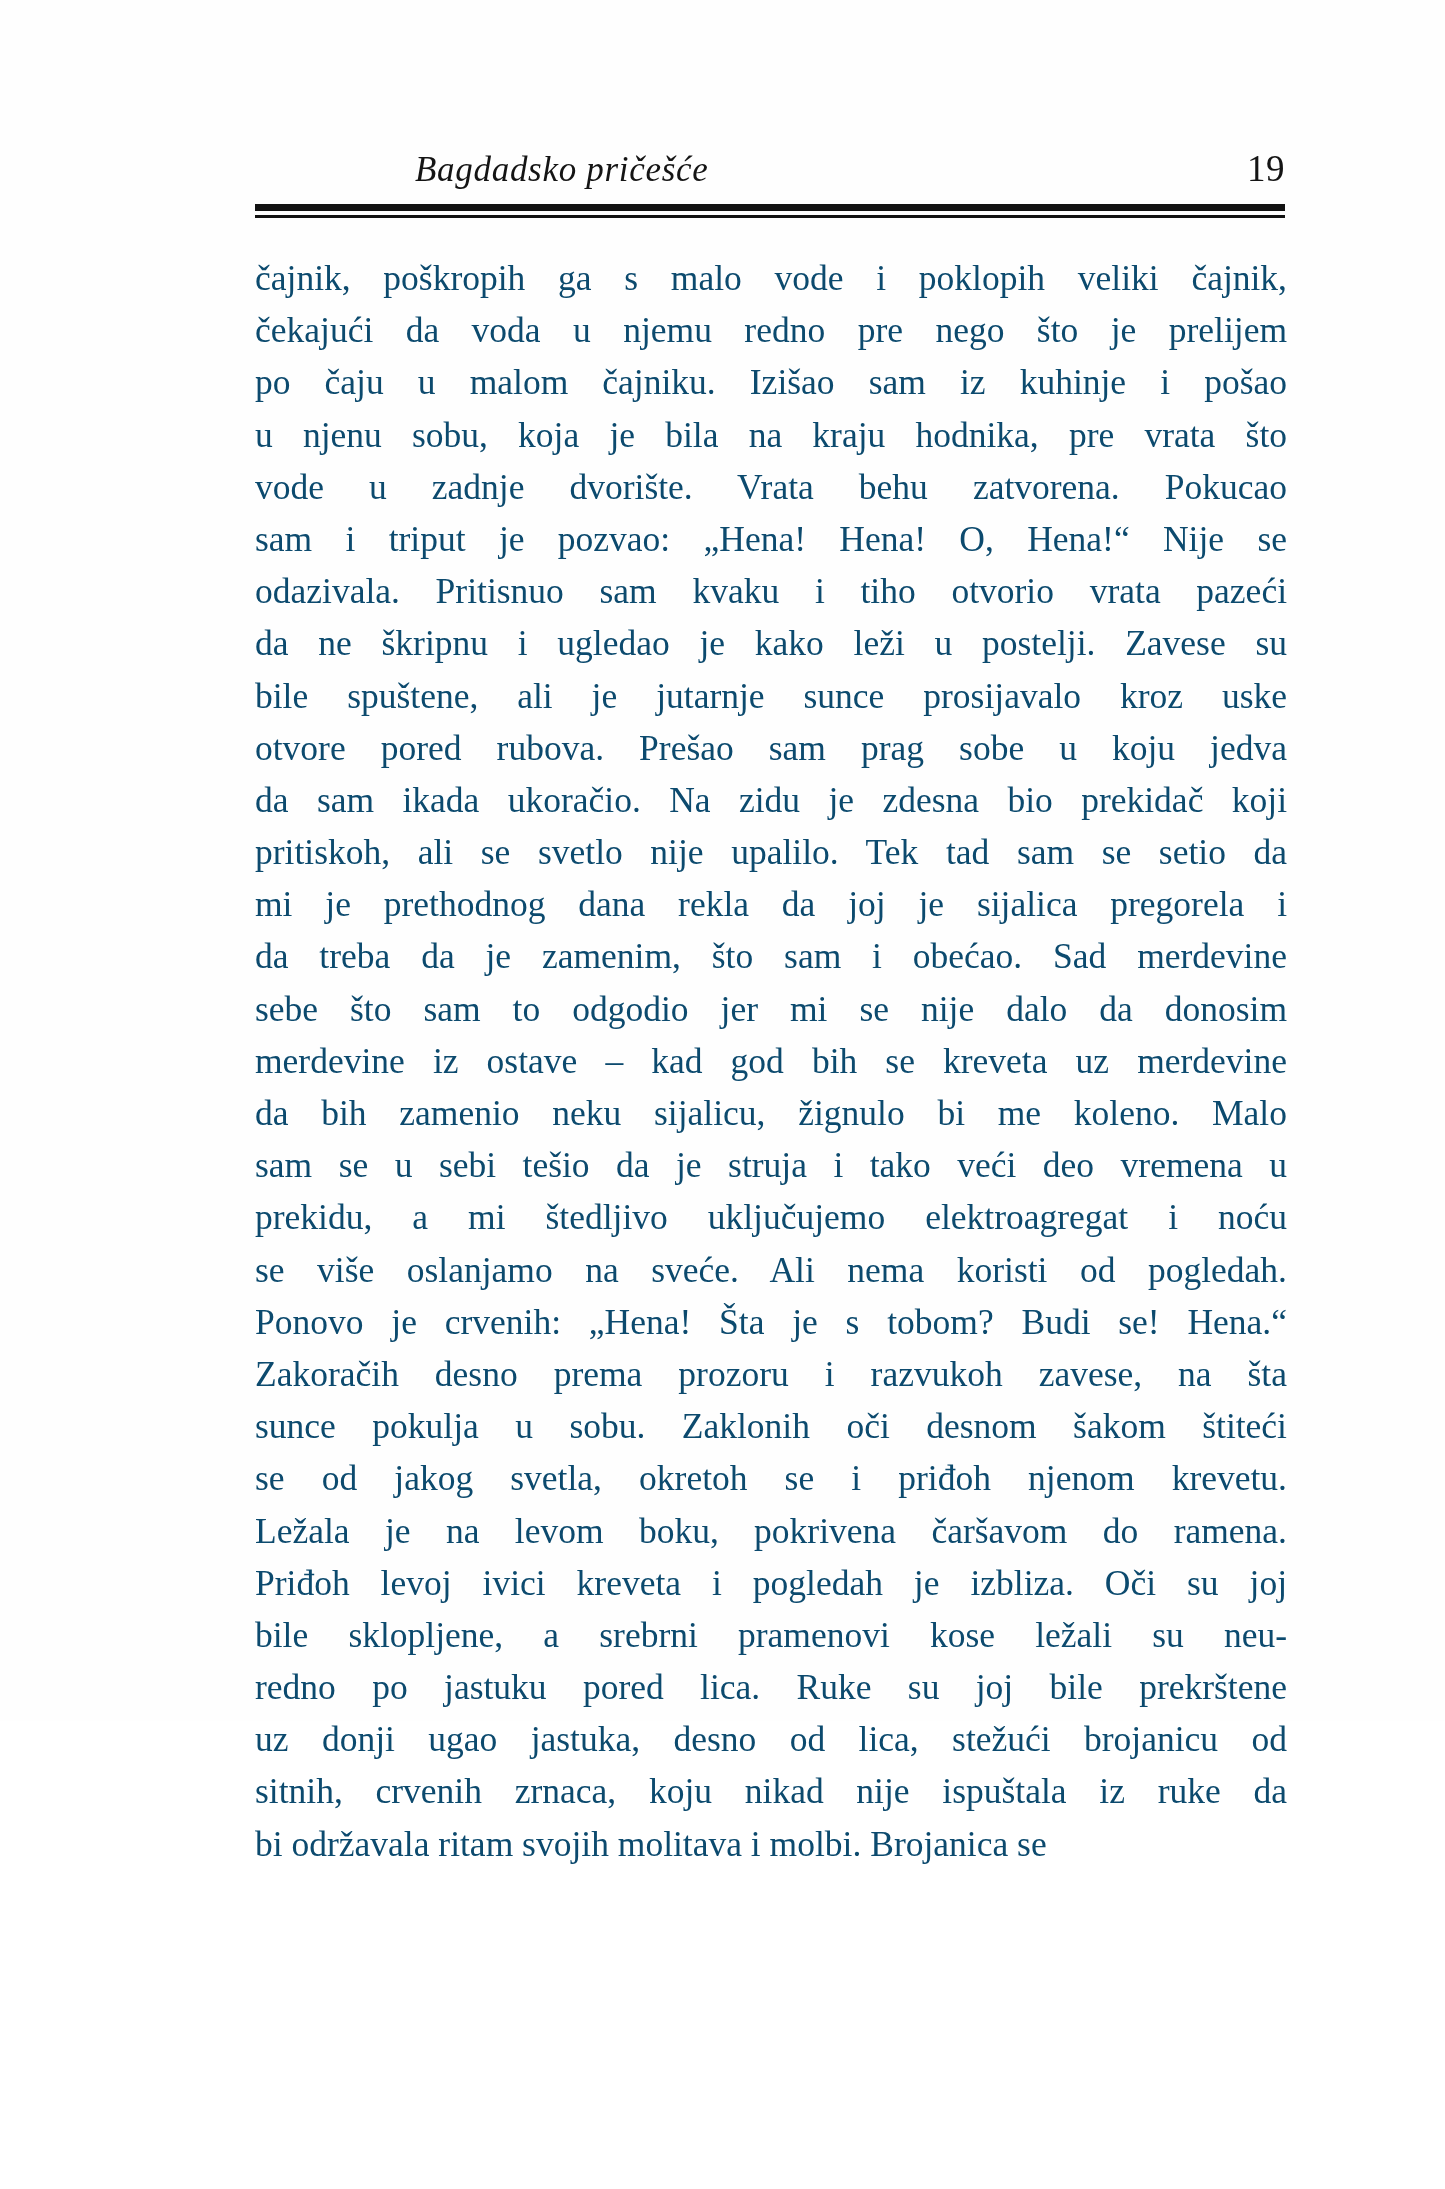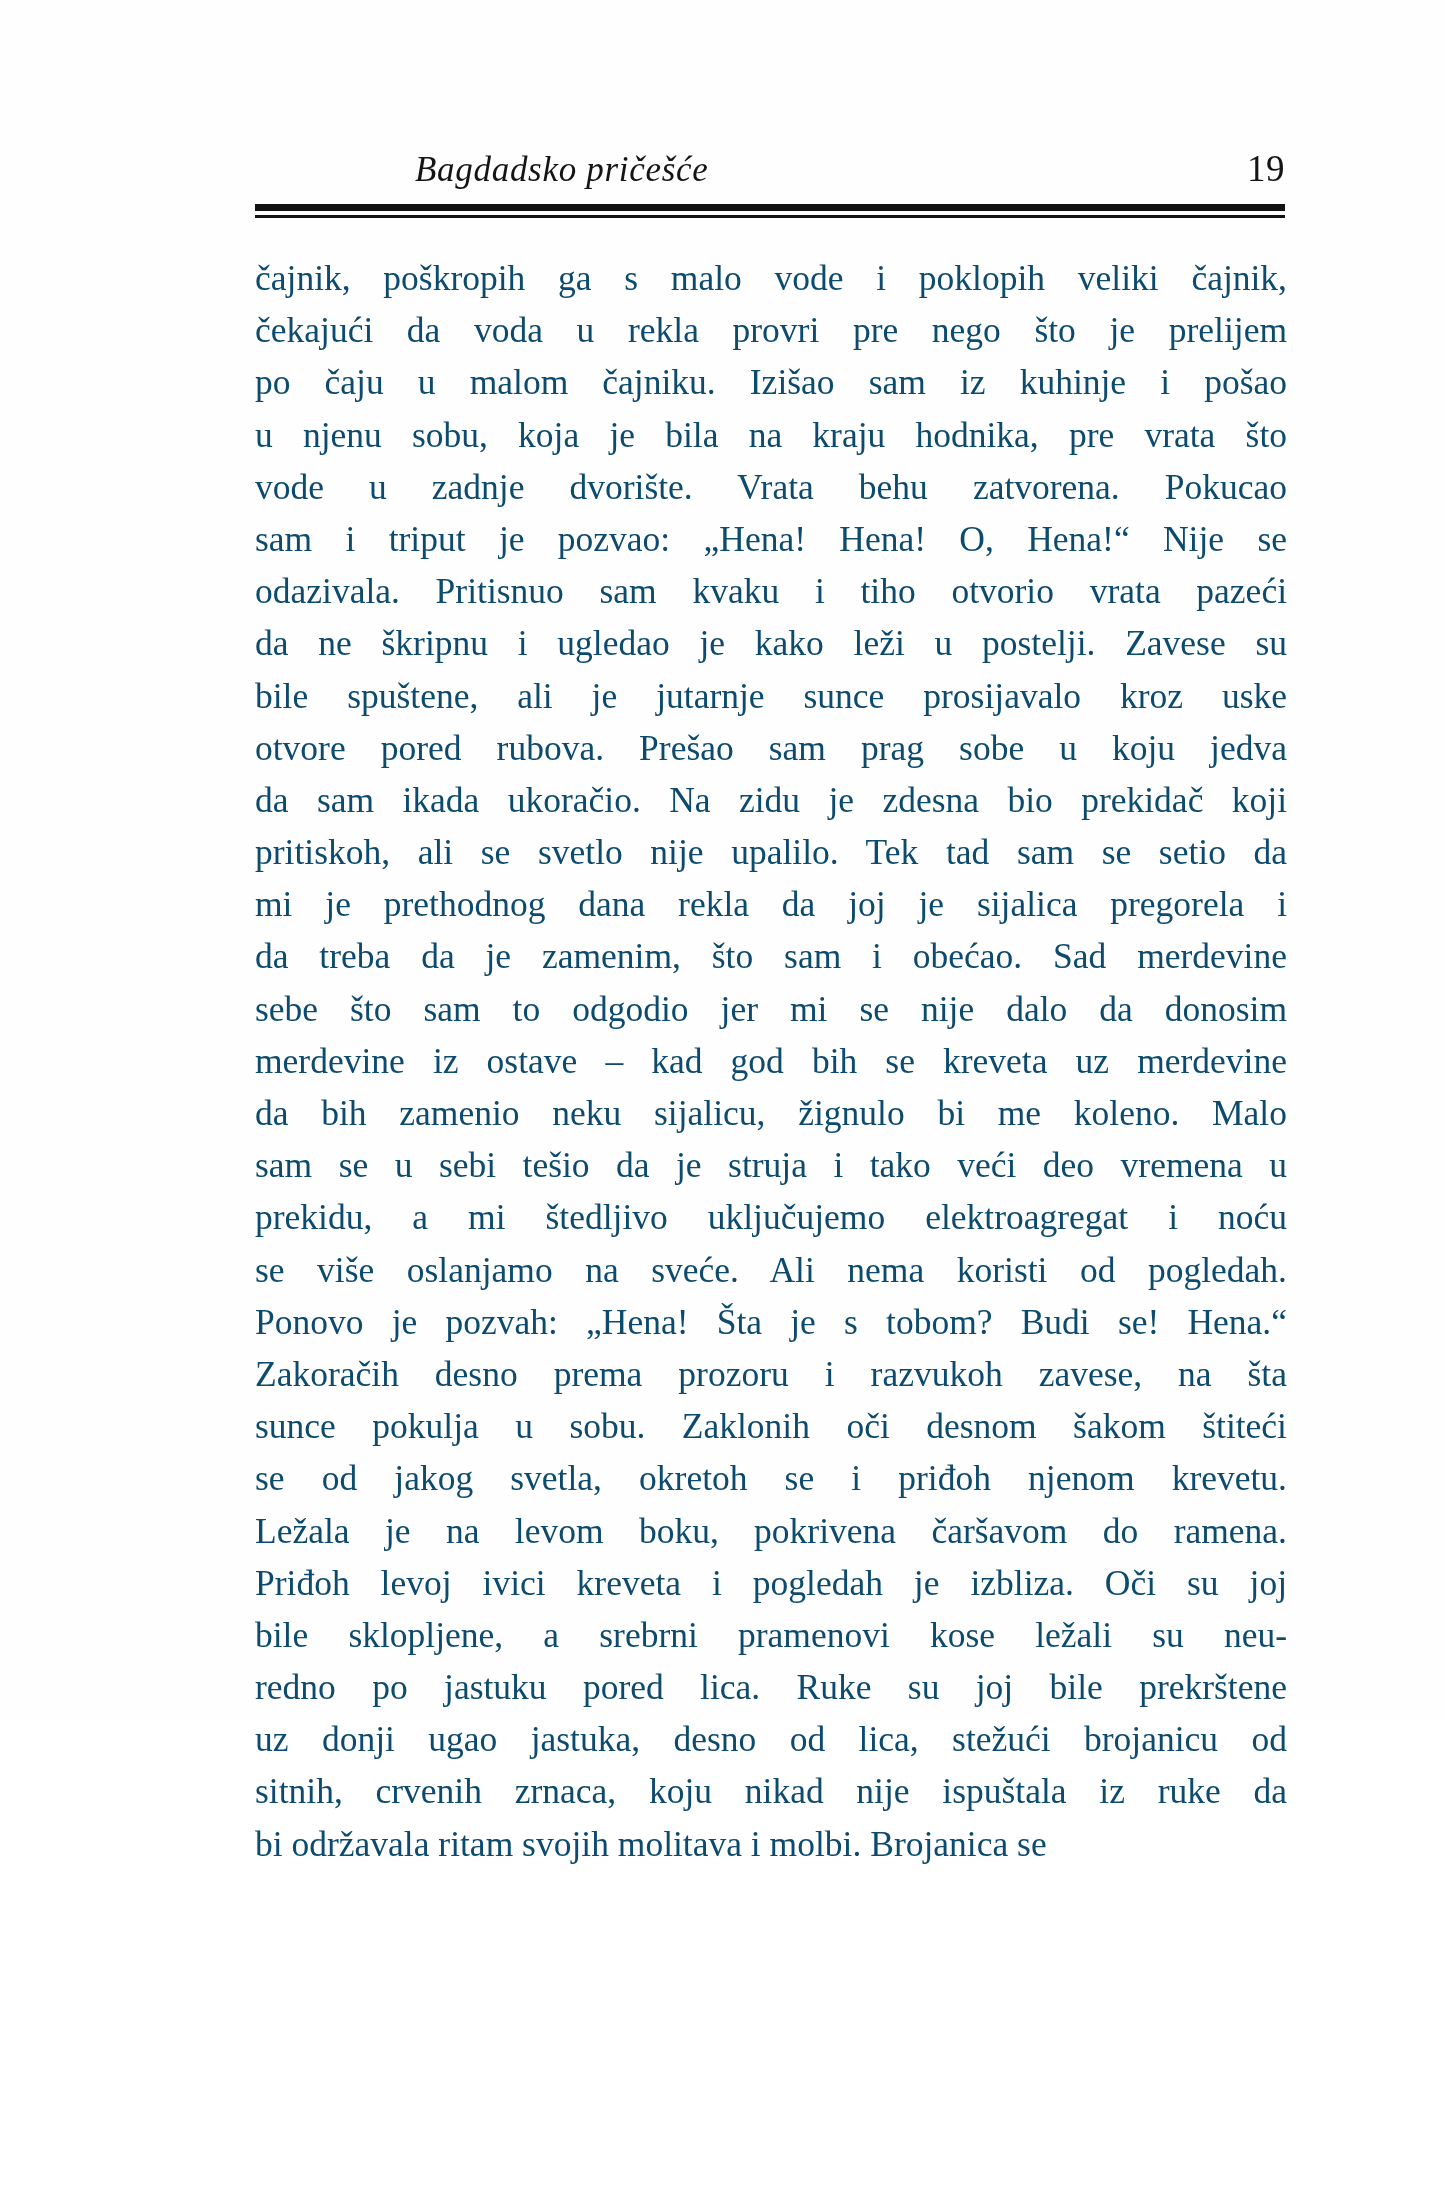--- a/index.html
+++ b/index.html
@@ -113,40 +113,40 @@
     <div class="folio">19</div>
   </div>
 
   <div class="rule-zone">
     <div class="rule-thick"></div>
     <div class="rule-thin"></div>
   </div>
 
   <div class="body-block">
       <div class="text-line"><span class="j">čajnik, poškropih ga s malo vode i poklopih veliki čajnik,</span></div>
-      <div class="text-line"><span class="j">čekajući da voda u rekla provri pre nego što je prelijem</span></div>
+      <div class="text-line"><span class="j">čekajući da voda u njemu redno pre nego što je prelijem</span></div>
       <div class="text-line"><span class="j">po čaju u malom čajniku. Izišao sam iz kuhinje i pošao</span></div>
       <div class="text-line"><span class="j">u njenu sobu, koja je bila na kraju hodnika, pre vrata što</span></div>
       <div class="text-line"><span class="j">vode u zadnje dvorište. Vrata behu zatvorena. Pokucao</span></div>
       <div class="text-line"><span class="j">sam i triput je pozvao: „Hena! Hena! O, Hena!“ Nije se</span></div>
       <div class="text-line"><span class="j">odazivala. Pritisnuo sam kvaku i tiho otvorio vrata pazeći</span></div>
       <div class="text-line"><span class="j">da ne škripnu i ugledao je kako leži u postelji. Zavese su</span></div>
       <div class="text-line"><span class="j">bile spuštene, ali je jutarnje sunce prosijavalo kroz uske</span></div>
       <div class="text-line"><span class="j">otvore pored rubova. Prešao sam prag sobe u koju jedva</span></div>
       <div class="text-line"><span class="j">da sam ikada ukoračio. Na zidu je zdesna bio prekidač koji</span></div>
       <div class="text-line"><span class="j">pritiskoh, ali se svetlo nije upalilo. Tek tad sam se setio da</span></div>
       <div class="text-line"><span class="j">mi je prethodnog dana rekla da joj je sijalica pregorela i</span></div>
       <div class="text-line"><span class="j">da treba da je zamenim, što sam i obećao. Sad merdevine</span></div>
       <div class="text-line"><span class="j">sebe što sam to odgodio jer mi se nije dalo da donosim</span></div>
       <div class="text-line"><span class="j">merdevine iz ostave – kad god bih se kreveta uz merdevine</span></div>
       <div class="text-line"><span class="j">da bih zamenio neku sijalicu, žignulo bi me koleno. Malo</span></div>
       <div class="text-line"><span class="j">sam se u sebi tešio da je struja i tako veći deo vremena u</span></div>
       <div class="text-line"><span class="j">prekidu, a mi štedljivo uključujemo elektroagregat i noću</span></div>
       <div class="text-line"><span class="j">se više oslanjamo na sveće. Ali nema koristi od pogledah.</span></div>
-      <div class="text-line"><span class="j">Ponovo je pozvah: „Hena! Šta je s tobom? Budi se! Hena.“</span></div>
+      <div class="text-line"><span class="j">Ponovo je crvenih: „Hena! Šta je s tobom? Budi se! Hena.“</span></div>
       <div class="text-line"><span class="j">Zakoračih desno prema prozoru i razvukoh zavese, na šta</span></div>
       <div class="text-line"><span class="j">sunce pokulja u sobu. Zaklonih oči desnom šakom štiteći</span></div>
       <div class="text-line"><span class="j">se od jakog svetla, okretoh se i priđoh njenom krevetu.</span></div>
       <div class="text-line"><span class="j">Ležala je na levom boku, pokrivena čaršavom do ramena.</span></div>
       <div class="text-line"><span class="j">Priđoh levoj ivici kreveta i pogledah je izbliza. Oči su joj</span></div>
       <div class="text-line"><span class="j">bile sklopljene, a srebrni pramenovi kose ležali su neu-</span></div>
       <div class="text-line"><span class="j">redno po jastuku pored lica. Ruke su joj bile prekrštene</span></div>
       <div class="text-line"><span class="j">uz donji ugao jastuka, desno od lica, stežući brojanicu od</span></div>
       <div class="text-line"><span class="j">sitnih, crvenih zrnaca, koju nikad nije ispuštala iz ruke da</span></div>
       <div class="text-line last"><span class="j">bi održavala ritam svojih molitava i molbi. Brojanica se</span></div>

